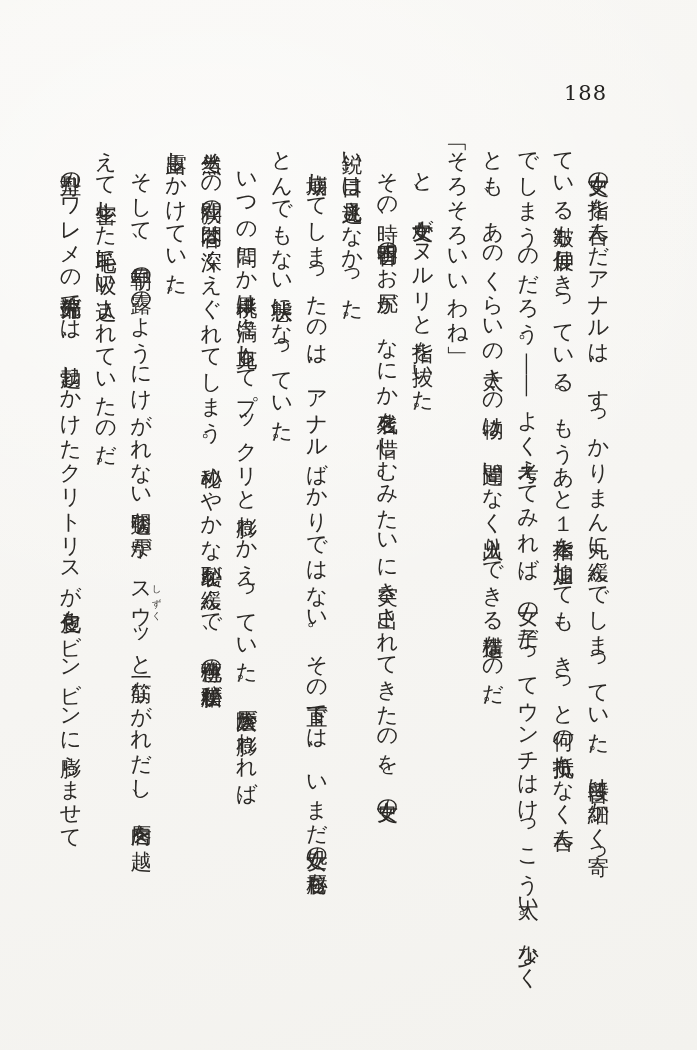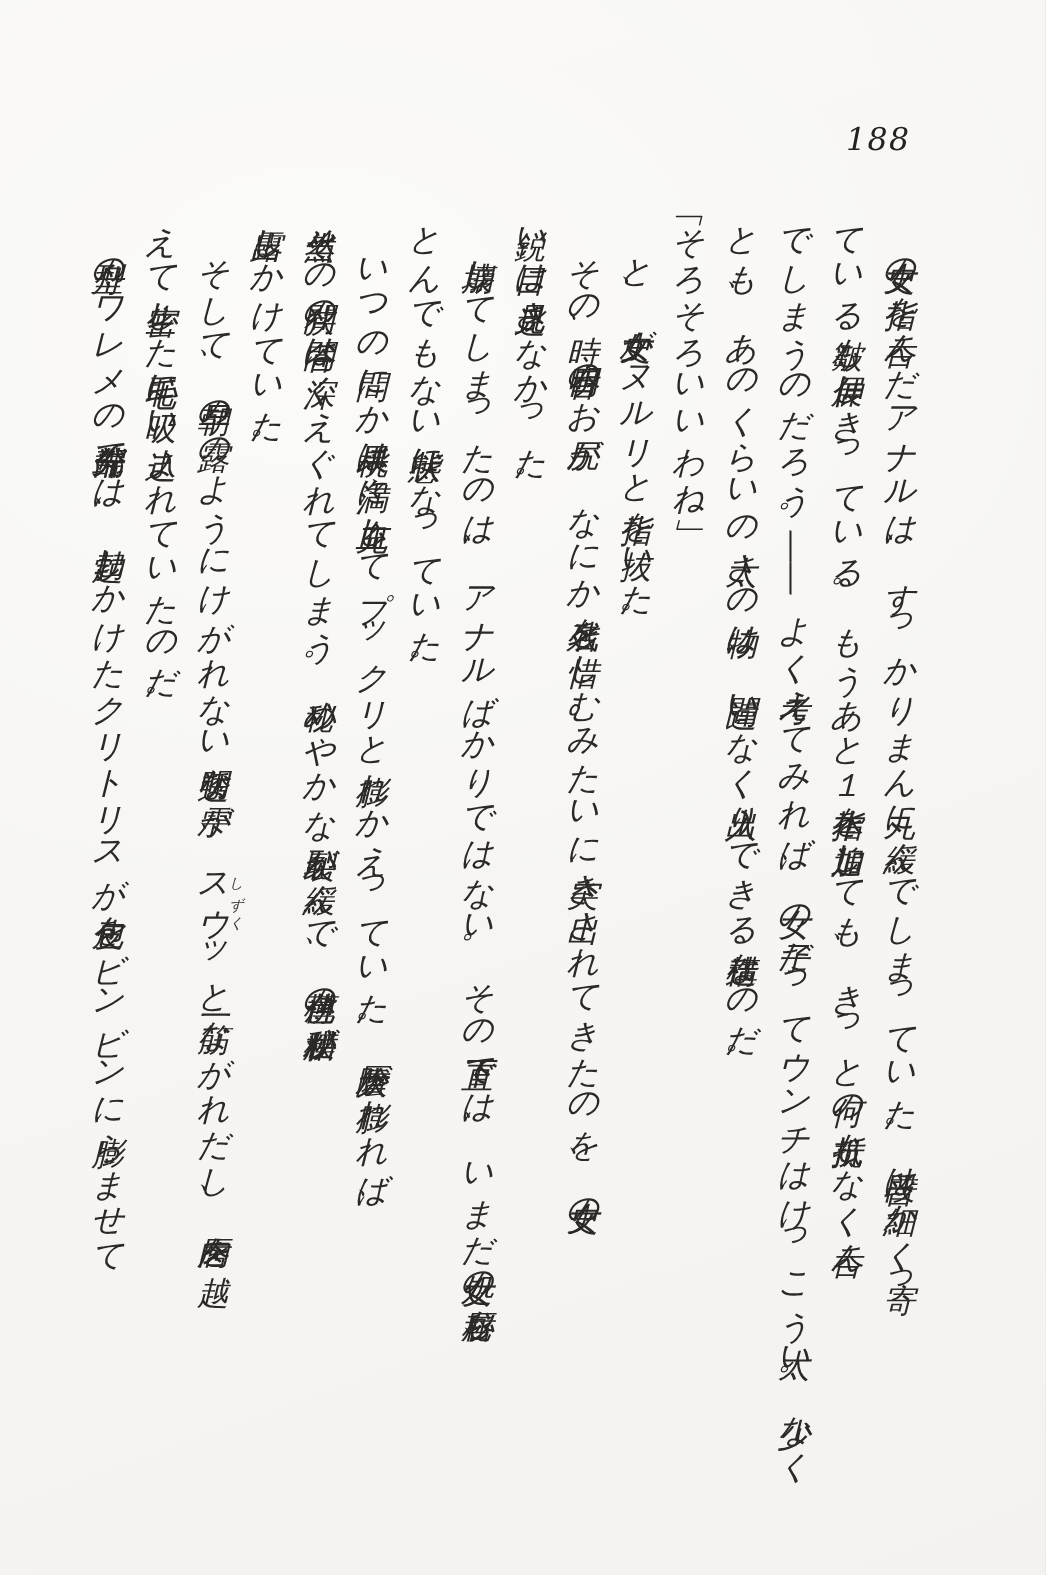--- a/index.html
+++ b/index.html
@@ -11,21 +11,20 @@
     position: relative;
     width: 697px;
     height: 1050px;
     margin: 0;
     overflow: hidden;
     background:
       radial-gradient(ellipse 900px 700px at 30% 20%, rgba(255,255,255,0.55), rgba(255,255,255,0) 60%),
       linear-gradient(160deg, #f8f7f4 0%, #f6f5f2 55%, #f3f2ee 100%);
     font-family: "DejaVu Serif", "Liberation Serif", serif;
     color: #2b2926;
-    font-style: italic;
   }
   .page-number {
     position: absolute;
     top: 81px;
     left: 564px;
     font-size: 21px;
     letter-spacing: 1px;
     color: #242220;
   }
   .textblock {

